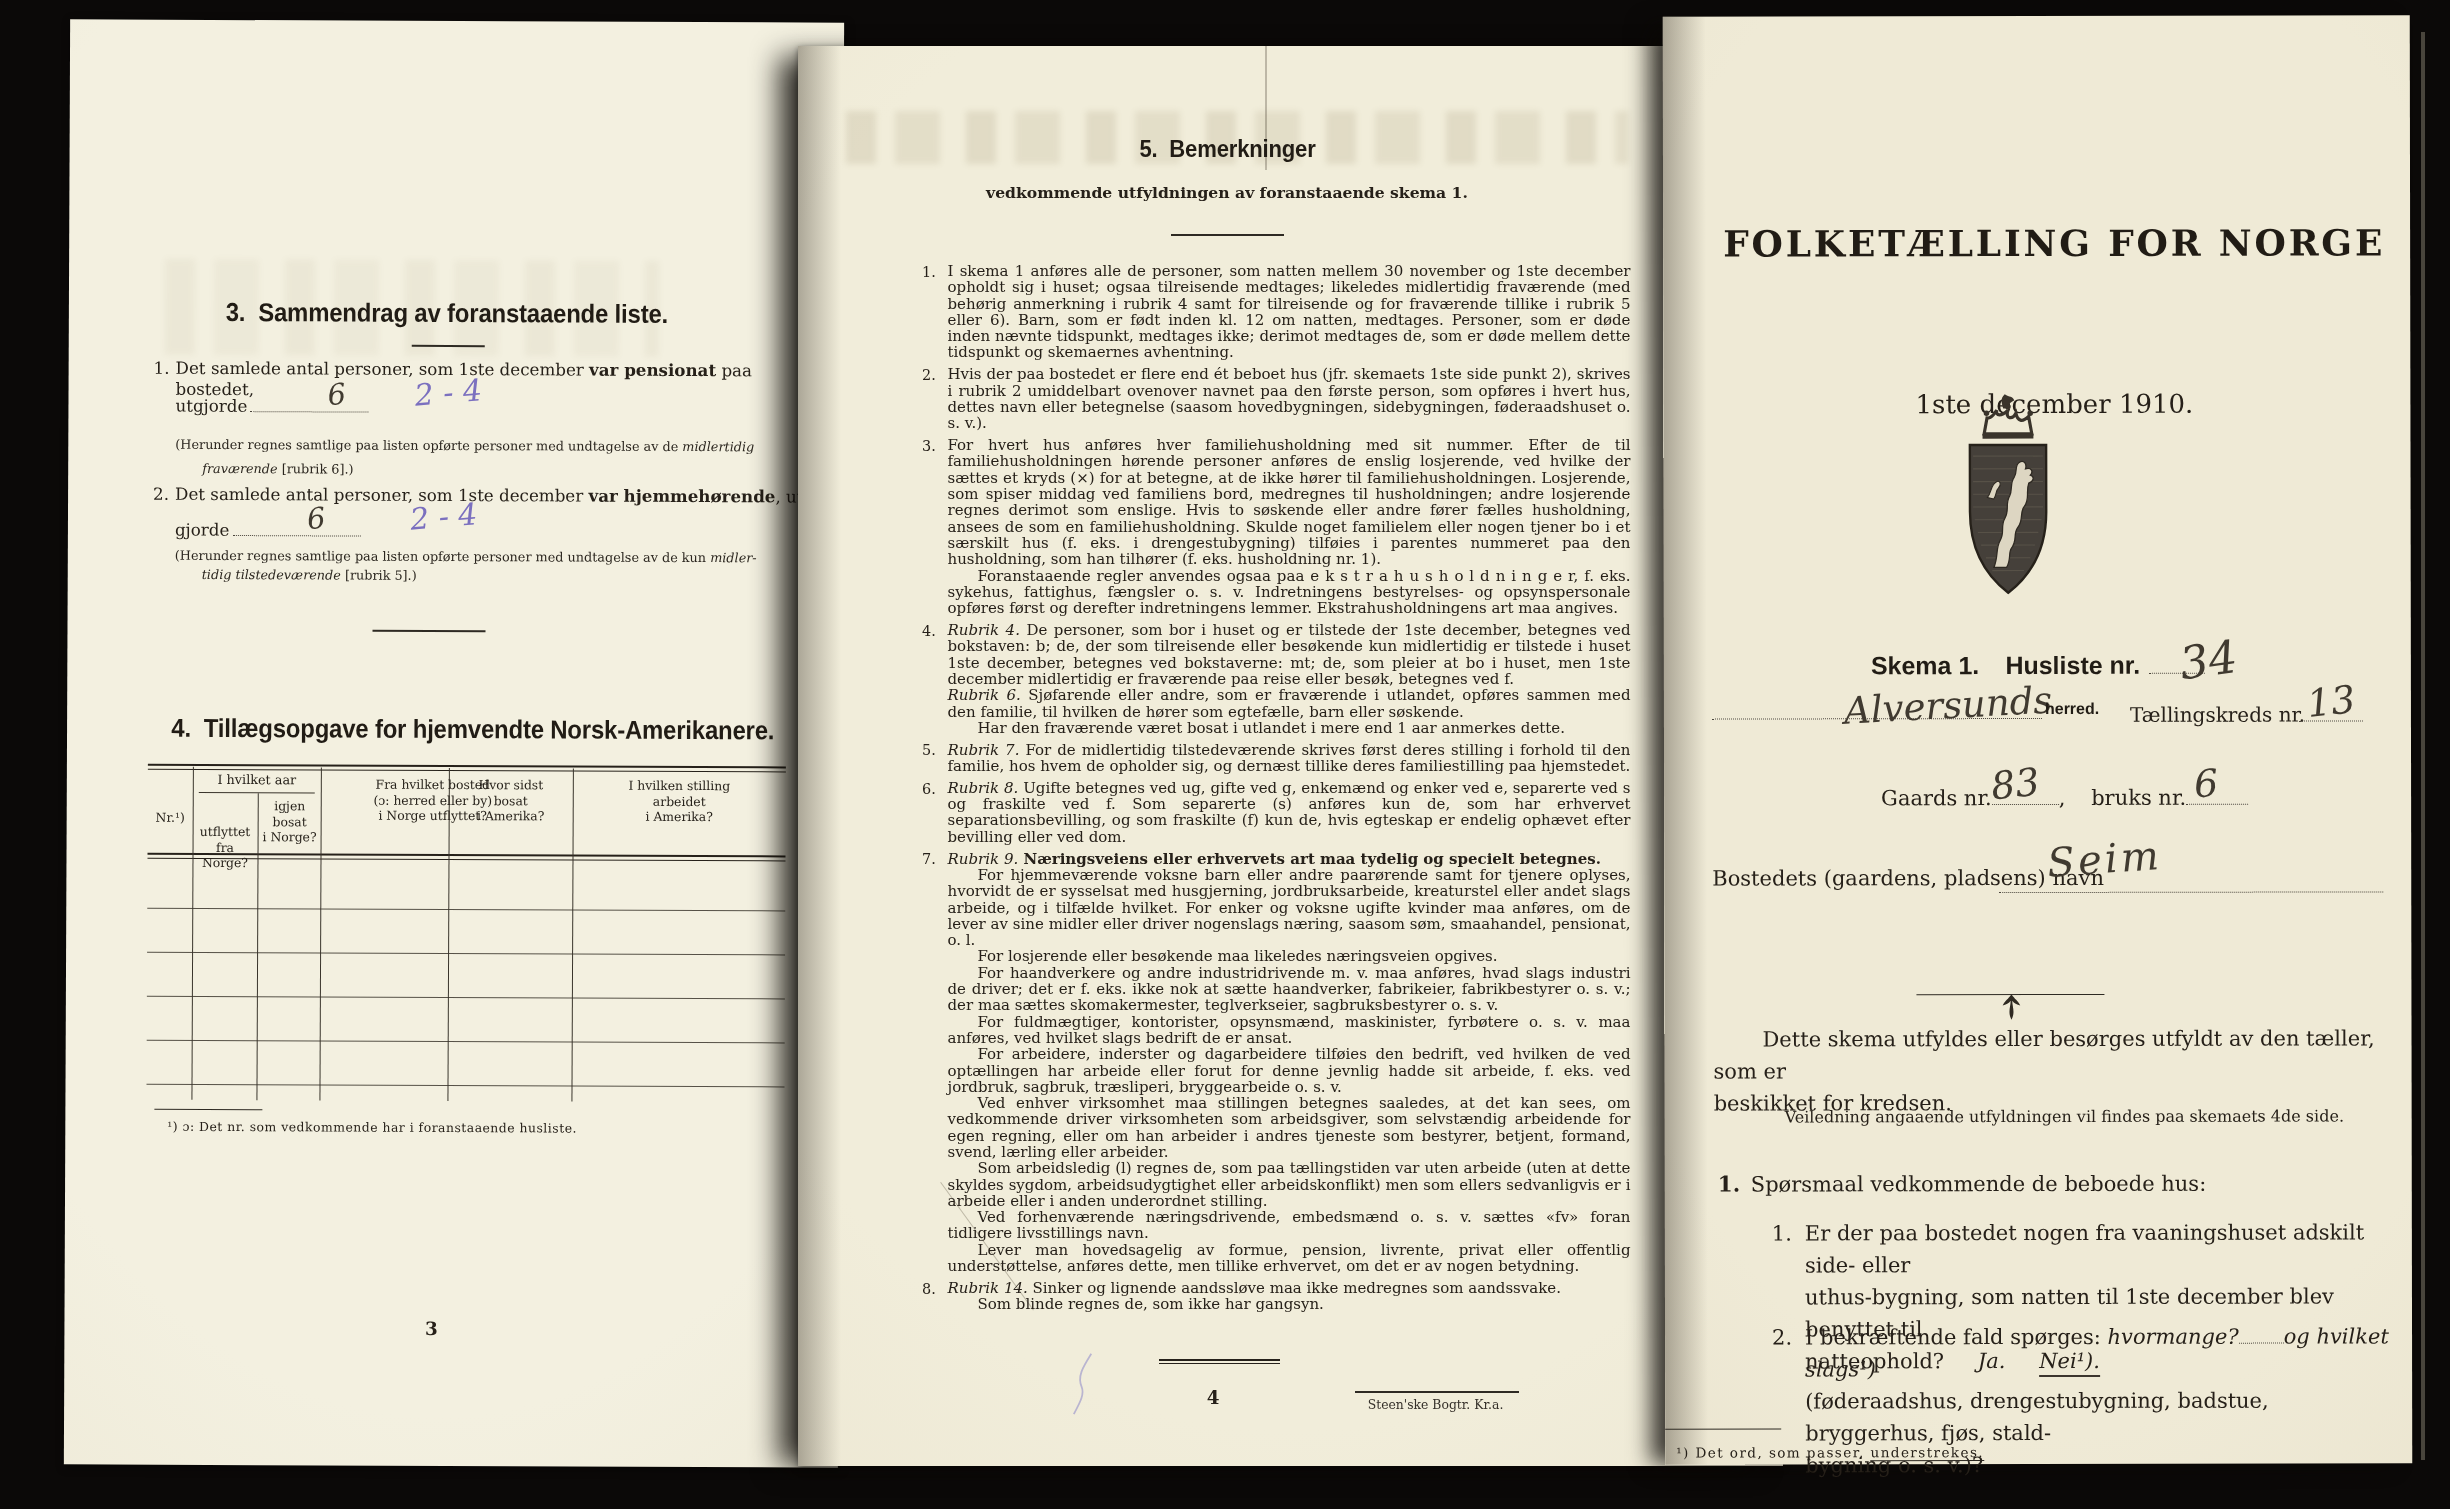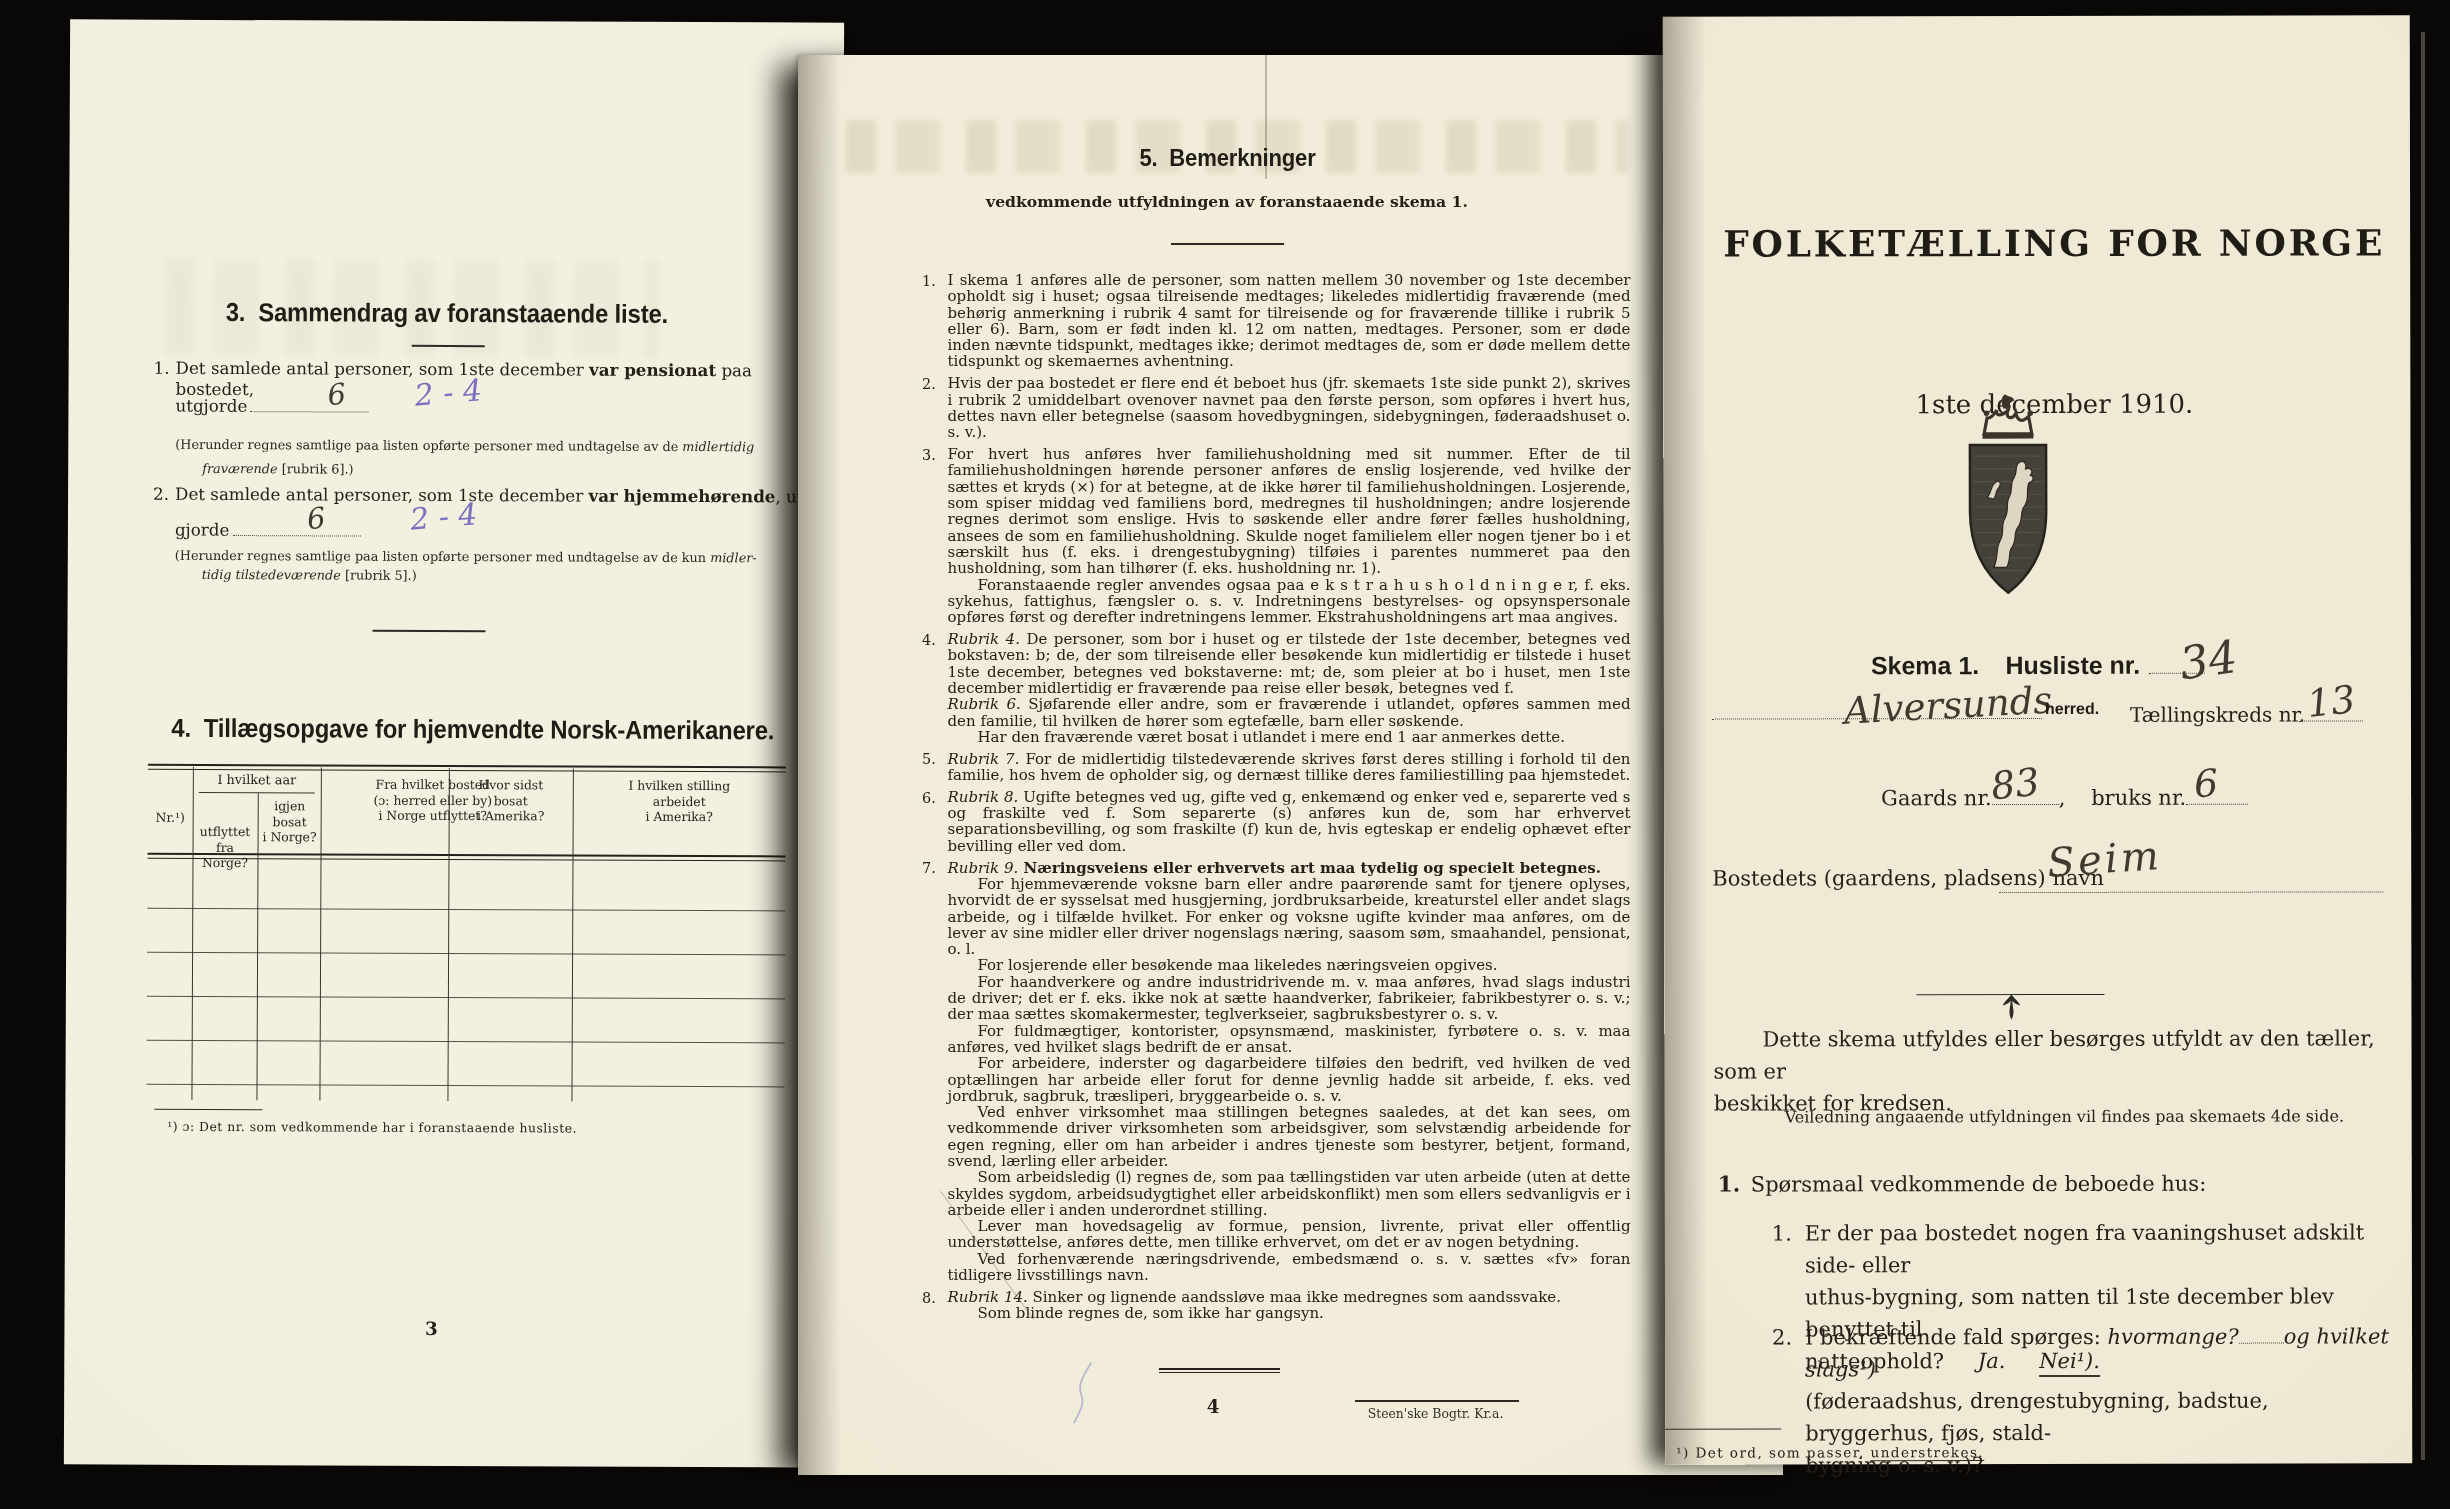--- a/index.html
+++ b/index.html
@@ -18,21 +18,21 @@
   .prel{white-space:pre-line;}
 
   
   #page-left{
     left:67px;top:21px;width:774px;height:1445px;
     background:radial-gradient(130% 105% at 48% 42%, #f3f0e0 52%, #ece7d3 86%, #ded7bf 100%);
     transform:rotate(0.25deg);
     box-shadow:1.6px 2.4px 8px rgba(0,0,0,.5);
   }
   #page-mid{
-    left:798px;top:55px;width:985px;height:1420px;
+    left:798px;top:46px;width:985px;height:1420px;
     background:radial-gradient(125% 105% at 50% 45%, #f1edda 50%, #eae4cf 85%, #ddd5bc 100%);
     box-shadow:-24px 4.8px 27px -4.8px rgba(10,8,5,.85), 0 2.4px 6.4px rgba(0,0,0,.5);
   }
   #page-right{
     left:1664px;top:16px;width:747px;height:1448px;
     background:radial-gradient(130% 108% at 52% 44%, #efead6 50%, #e7e0ca 86%, #d9d1b7 100%);
     box-shadow:-19px 4px 22px -4.8px rgba(10,8,5,.8);
     transform:rotate(-0.1deg);
   }
   .edge-sliver{left:2421px;top:32px;width:4px;height:1428px;background:rgba(190,182,158,.35);}
@@ -232,22 +232,22 @@
       <div class="num">7.</div>
       <div class="paras">
         <p class="just"><span class="it">Rubrik 9.</span><span class="b">  Næringsveiens eller erhvervets art maa tydelig og specielt betegnes.</span></p>
         <p class="just ind">For hjemmeværende voksne barn eller andre paarørende samt for tjenere oplyses, hvorvidt de er sysselsat med husgjerning, jordbruksarbeide, kreaturstel eller andet slags arbeide, og i tilfælde hvilket.  For enker og voksne ugifte kvinder maa anføres, om de lever av sine midler eller driver nogenslags næring, saasom søm, smaahandel, pensionat, o. l.</p>
         <p class="just ind">For losjerende eller besøkende maa likeledes næringsveien opgives.</p>
         <p class="just ind">For haandverkere og andre industridrivende m. v. maa anføres, hvad slags industri de driver; det er f. eks. ikke nok at sætte haandverker, fabrikeier, fabrikbestyrer o. s. v.; der maa sættes skomakermester, teglverkseier, sagbruksbestyrer o. s. v.</p>
         <p class="just ind">For fuldmægtiger, kontorister, opsynsmænd, maskinister, fyrbøtere o. s. v. maa anføres, ved hvilket slags bedrift de er ansat.</p>
         <p class="just ind">For arbeidere, inderster og dagarbeidere tilføies den bedrift, ved hvilken de ved optællingen har arbeide eller forut for denne jevnlig hadde sit arbeide, f. eks. ved jordbruk, sagbruk, træsliperi, bryggearbeide o. s. v.</p>
         <p class="just ind">Ved enhver virksomhet maa stillingen betegnes saaledes, at det kan sees, om vedkommende driver virksomheten som arbeidsgiver, som selvstændig arbeidende for egen regning, eller om han arbeider i andres tjeneste som bestyrer, betjent, formand, svend, lærling eller arbeider.</p>
         <p class="just ind">Som arbeidsledig (l) regnes de, som paa tællingstiden var uten arbeide (uten at dette skyldes sygdom, arbeidsudygtighet eller arbeidskonflikt) men som ellers sedvanligvis er i arbeide eller i anden underordnet stilling.</p>
+        <p class="just ind">Ved forhenværende næringsdrivende, embedsmænd o. s. v. sættes «fv» foran tidligere livsstillings navn.</p>
         <p class="just ind">Lever man hovedsagelig av formue, pension, livrente, privat eller offentlig understøttelse, anføres dette, men tillike erhvervet, om det er av nogen betydning.</p>
-        <p class="just ind">Ved forhenværende næringsdrivende, embedsmænd o. s. v. sættes «fv» foran tidligere livsstillings navn.</p>
       </div>
     </div>
 
     <div class="mi">
       <div class="num">8.</div>
       <div class="paras">
         <p class="just"><span class="it">Rubrik 14.</span><span>  Sinker og lignende aandssløve maa ikke medregnes som aandssvake.</span></p>
         <p class="ind">Som blinde regnes de, som ikke har gangsyn.</p>
       </div>
     </div>

